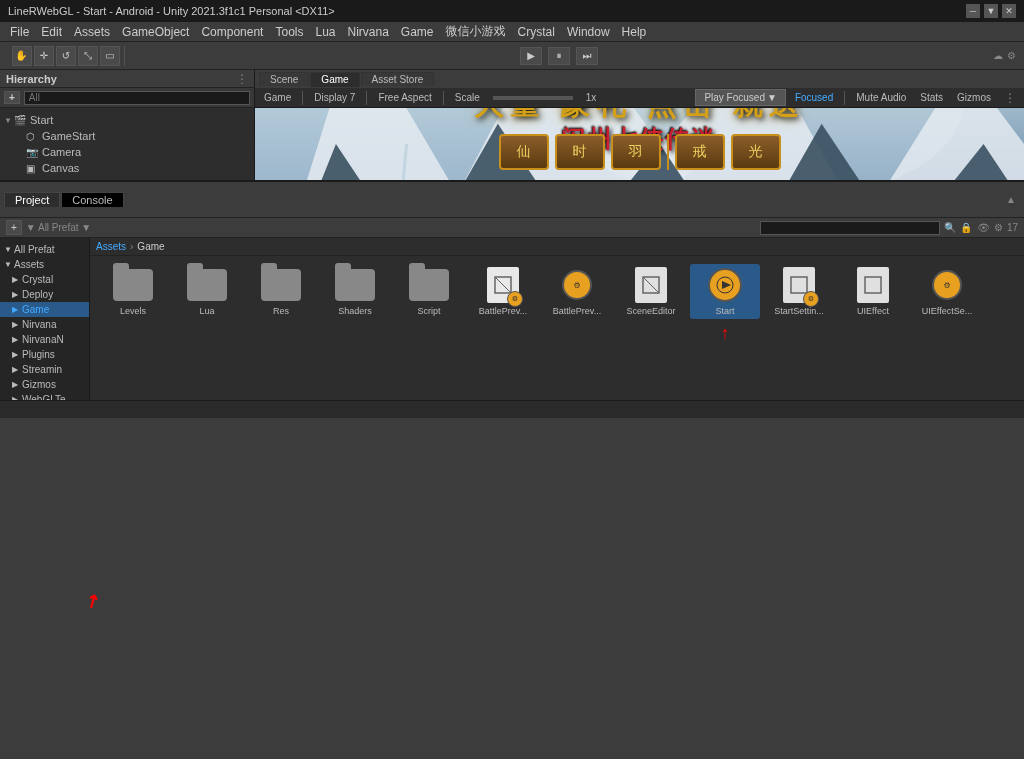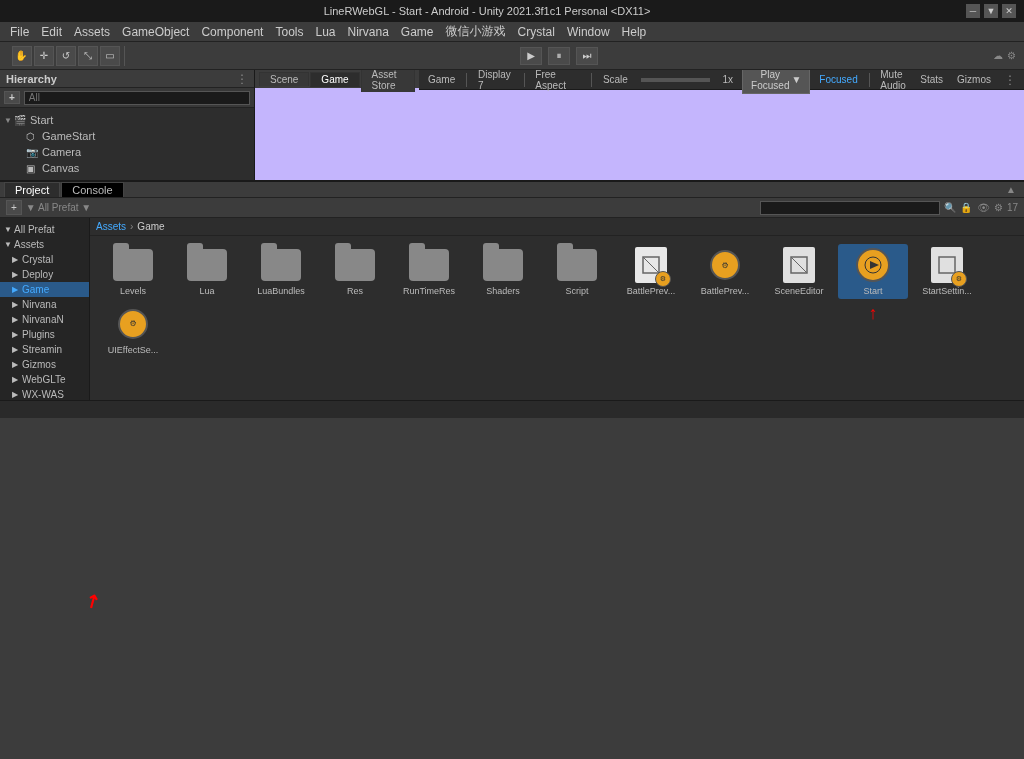--- a/index.html
+++ b/index.html
@@ -18,21 +18,21 @@
     .title-bar {
       height: 22px;
       background: #1a1a1a;
       display: flex;
       align-items: center;
       justify-content: space-between;
       padding: 0 8px;
       color: #ccc;
       font-size: 11px;
     }
-    .title-bar-title { flex: 1; text-align: center; }
+    .title-bar-title { flex: 1; text-align: left; }
     .title-bar-controls { display: flex; gap: 4px; }
     .title-bar-btn {
       width: 14px; height: 14px;
       background: #555;
       border: none;
       color: #ccc;
       font-size: 9px;
       cursor: pointer;
       display: flex; align-items: center; justify-content: center;
     }
@@ -141,21 +141,21 @@
       color: #bbb;
     }
     .hier-indent { width: 12px; display: inline-block; }
     .hier-arrow { width: 10px; font-size: 8px; color: #888; }
     .hier-icon { width: 14px; font-size: 10px; margin-right: 2px; }
 
     
     .view-area {
       flex: 1;
       display: flex;
-      flex-direction: row;
+      flex-direction: column;
       background: #c4b5fd;
     }
     .view-tabs {
       height: 18px;
       background: #3c3c3c;
       display: flex;
       align-items: center;
       padding: 0 4px;
       gap: 1px;
     }
@@ -209,21 +209,21 @@
 
     
     .bottom-area {
       height: 220px;
       background: #2d2d2d;
       border-top: 2px solid #1a1a1a;
       display: flex;
       flex-direction: column;
     }
     .bottom-tabs {
-      height: 16px;
+      height: 36px;
       background: #3c3c3c;
       display: flex;
       align-items: center;
       padding: 0 4px;
       gap: 1px;
       border-bottom: 1px solid #222;
     }
     .bottom-tab {
       padding: 1px 10px;
       font-size: 11px;
@@ -739,33 +739,21 @@
             <div class="asset-item">
               <div class="asset-icon-folder">
                   <div class="folder-shape"></div>
                 </div>
               <div class="asset-label">Lua</div>
             </div>
             <div class="asset-item">
               <div class="asset-icon-folder">
                   <div class="folder-shape"></div>
                 </div>
-              <div class="asset-label">LuaBundles</div>
-            </div>
-            <div class="asset-item">
-              <div class="asset-icon-folder">
-                  <div class="folder-shape"></div>
-                </div>
               <div class="asset-label">Res</div>
-            </div>
-            <div class="asset-item">
-              <div class="asset-icon-folder">
-                  <div class="folder-shape"></div>
-                </div>
-              <div class="asset-label">RunTimeRes</div>
             </div>
             <div class="asset-item">
               <div class="asset-icon-folder">
                   <div class="folder-shape"></div>
                 </div>
               <div class="asset-label">Shaders</div>
             </div>
             <div class="asset-item">
               <div class="asset-icon-folder">
                   <div class="folder-shape"></div>
@@ -824,20 +812,30 @@
                 <div class="prefab-shape">
                   <svg width="20" height="20" viewBox="0 0 20 20">
                       <rect x="2" y="2" width="16" height="16" fill="none" stroke="#666" stroke-width="1.5"></rect>
                     </svg>
                   <div class="prefab-badge">⚙</div>
                 </div>
               </div>
               <div class="asset-label">StartSettin...</div>
             </div>
 
+            <div class="asset-item">
+              <div class="asset-icon-prefab">
+                <div class="prefab-shape">
+                  <svg width="20" height="20" viewBox="0 0 20 20">
+                      <rect x="2" y="2" width="16" height="16" fill="none" stroke="#666" stroke-width="1.5"></rect>
+                    </svg>
+                </div>
+              </div>
+              <div class="asset-label">UIEffect</div>
+            </div>
 
             <div class="asset-item">
               <div class="asset-icon-go">
                 <div class="go-circle">⚙</div>
               </div>
               <div class="asset-label">UIEffectSe...</div>
             </div>
           </div>
         </div>
       </div>

